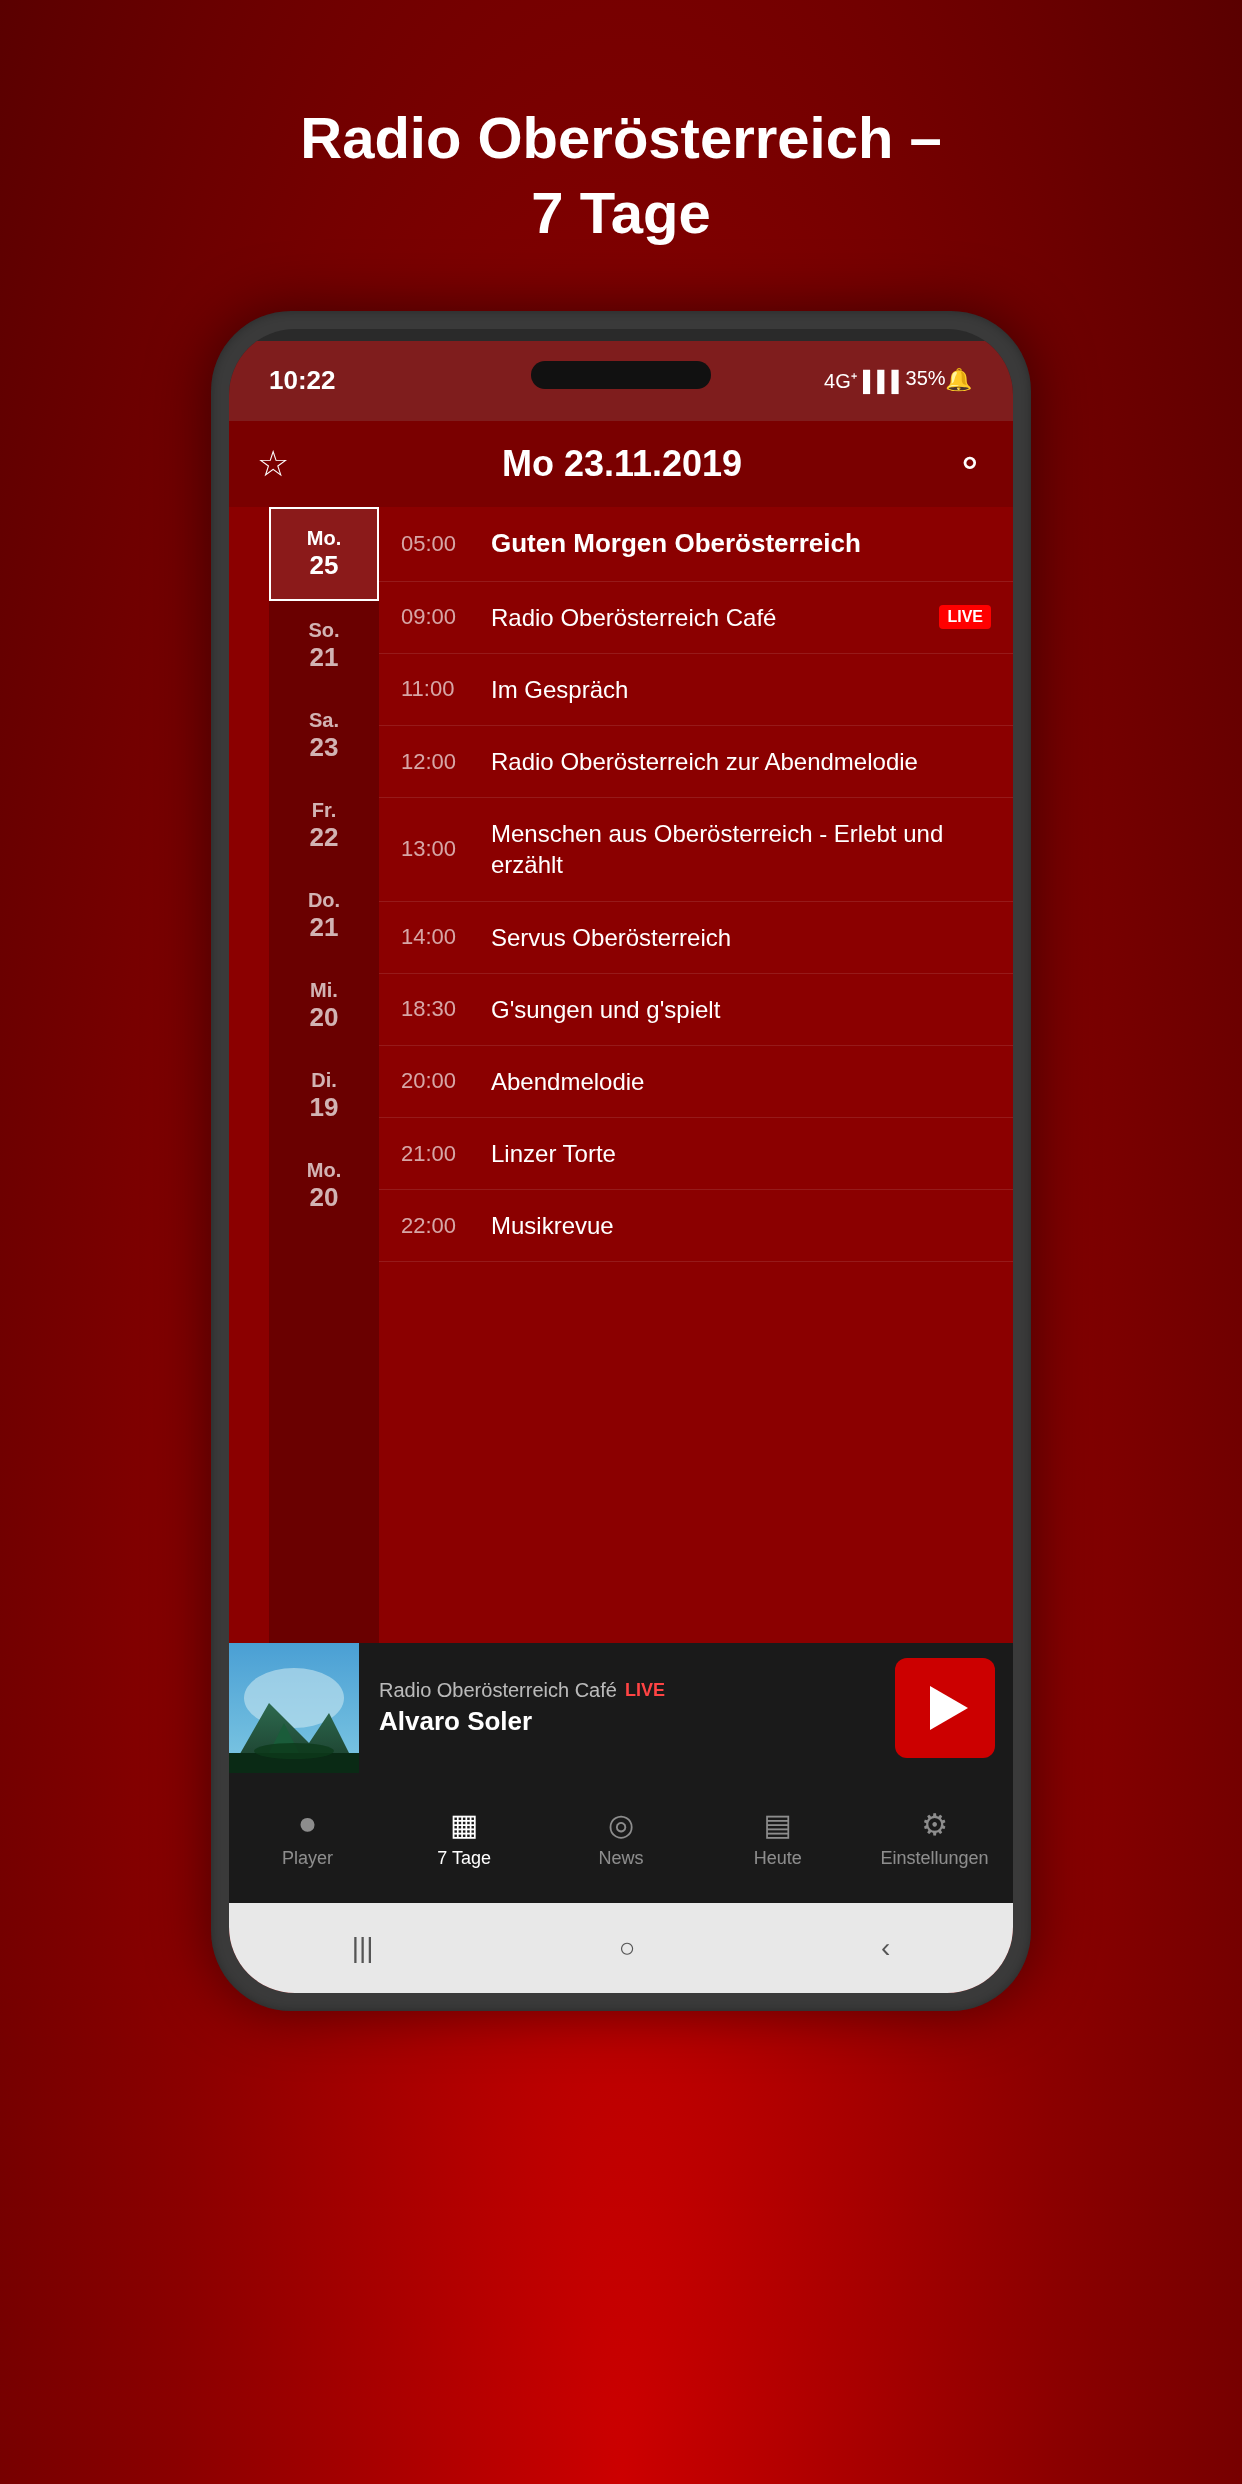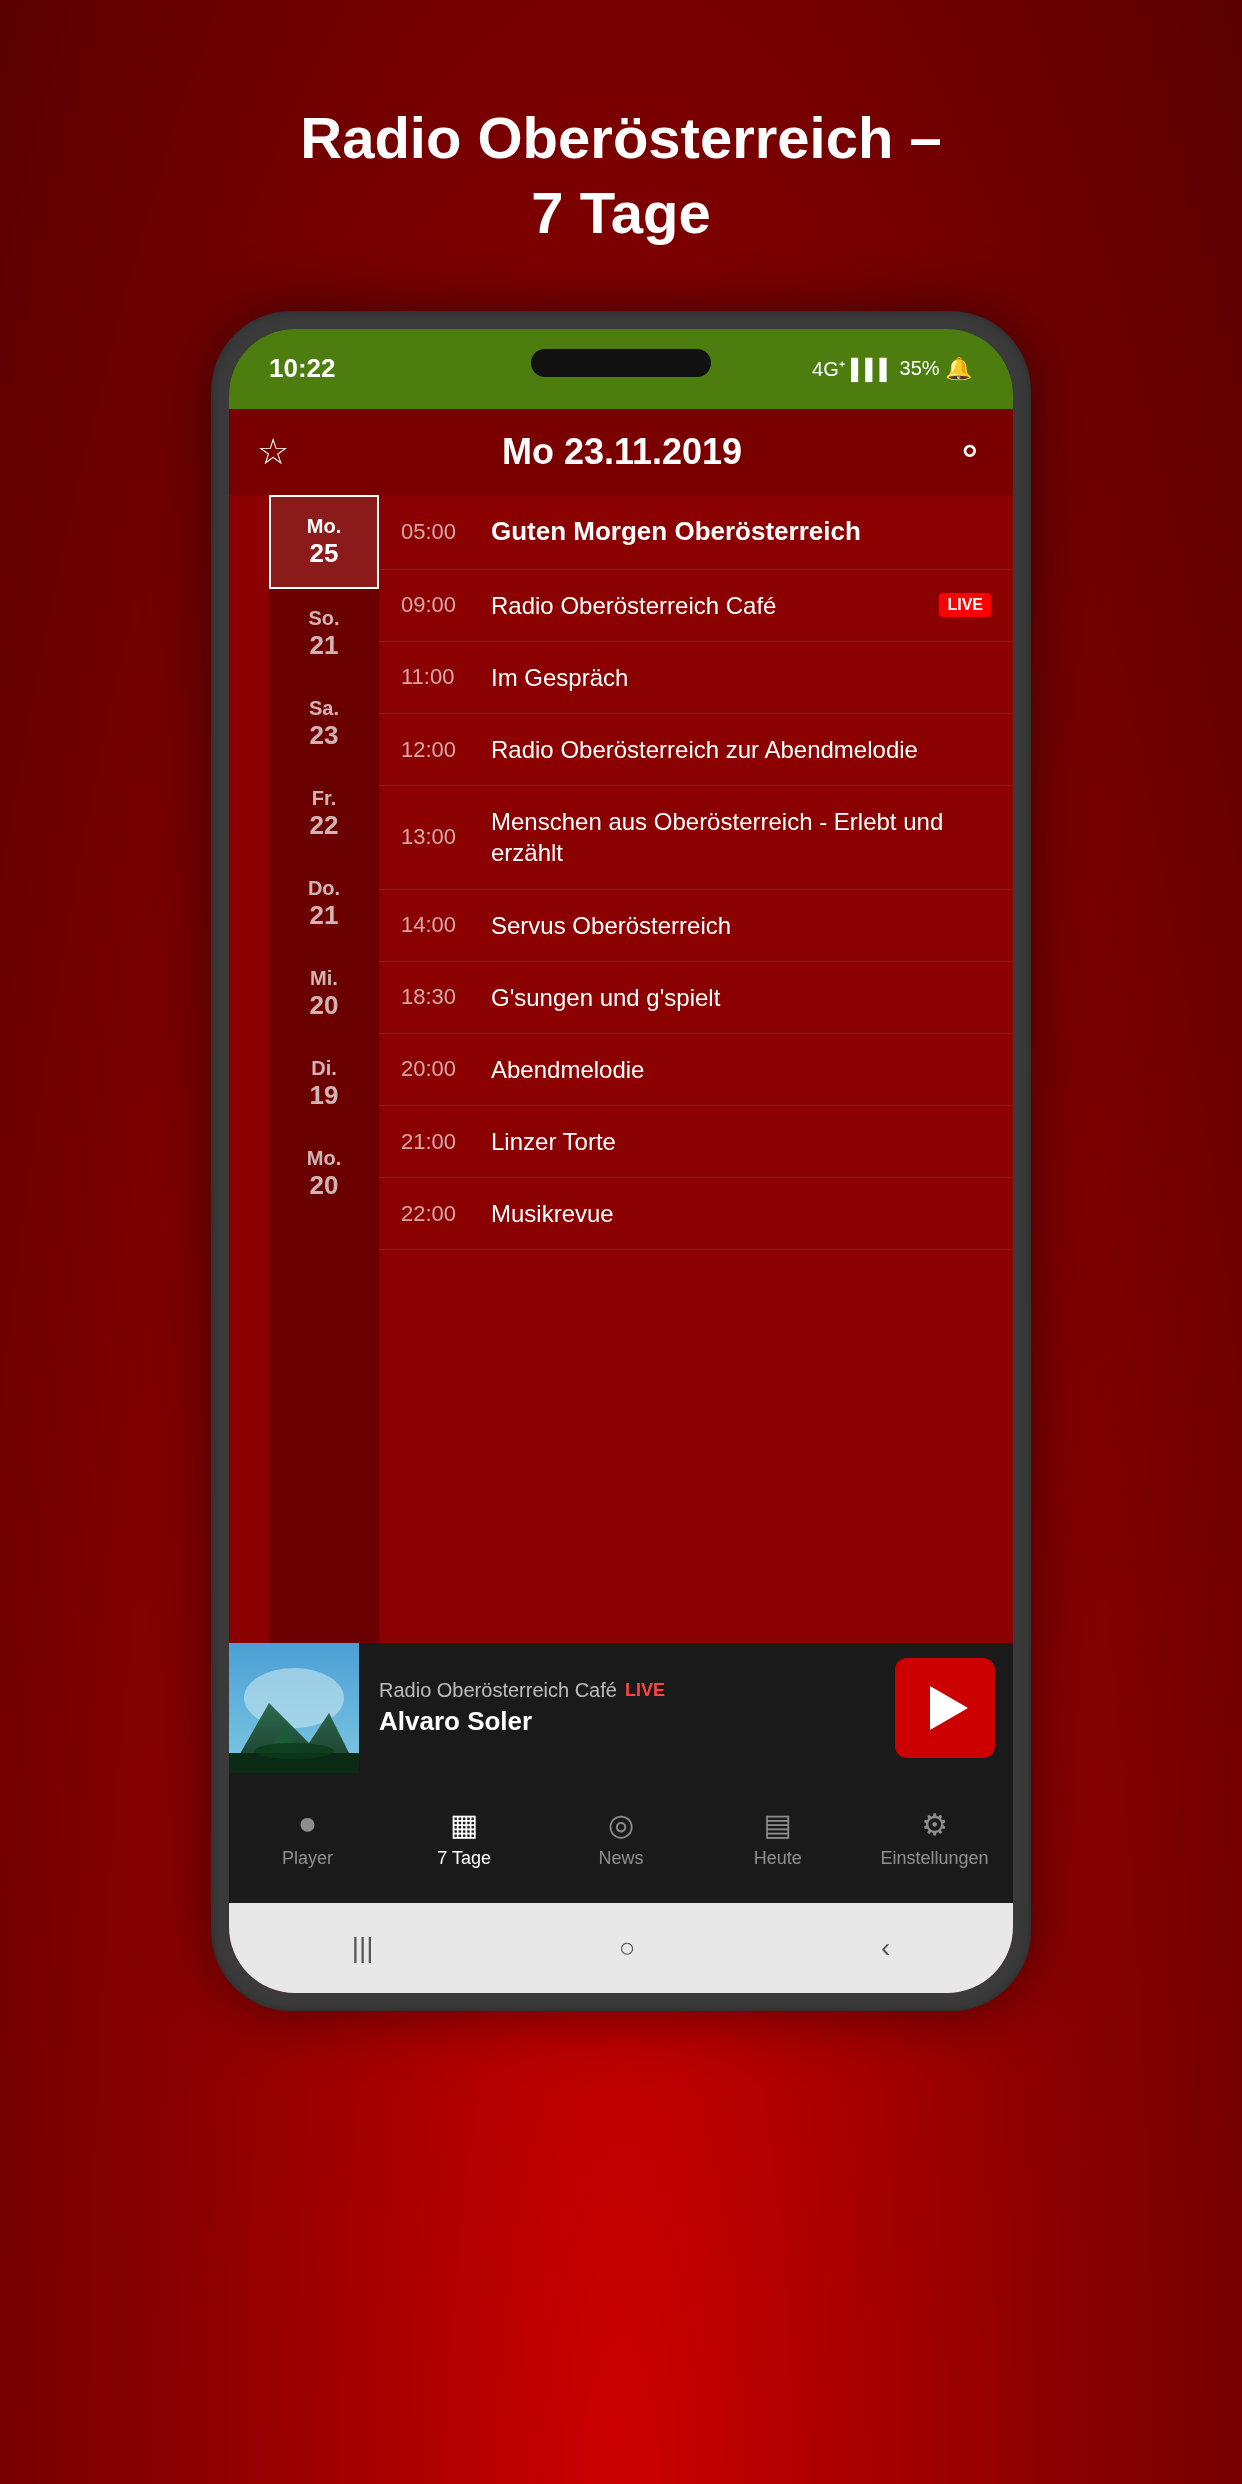--- a/index.html
+++ b/index.html
@@ -42,28 +42,29 @@
       background: #2a2a2a;
       border-radius: 66px;
       overflow: hidden;
       position: relative;
       display: flex;
       flex-direction: column;
     }
 
     
     .phone-notch-area {
-      background: #4d7c0f;
+      background: #7f1d1d;
       height: 80px;
       display: flex;
       align-items: center;
       justify-content: space-between;
       padding: 0 40px;
       position: relative;
       flex-shrink: 0;
+      margin-top: 12px;
     }
 
     .phone-notch-area::after {
       content: '';
       position: absolute;
       top: 20px;
       left: 50%;
       transform: translateX(-50%);
       width: 180px;
       height: 28px;
@@ -74,22 +75,21 @@
     .status-time {
       color: white;
       font-size: 26px;
       font-weight: 600;
     }
 
     .status-icons {
       color: white;
       font-size: 22px;
       display: flex;
-      align-items: center;
-      gap: 6px;
+      align-items: flex-start;
     }
 
     
     .app-content {
       flex: 1;
       background: #8b0000;
       display: flex;
       flex-direction: column;
       overflow: hidden;
     }

